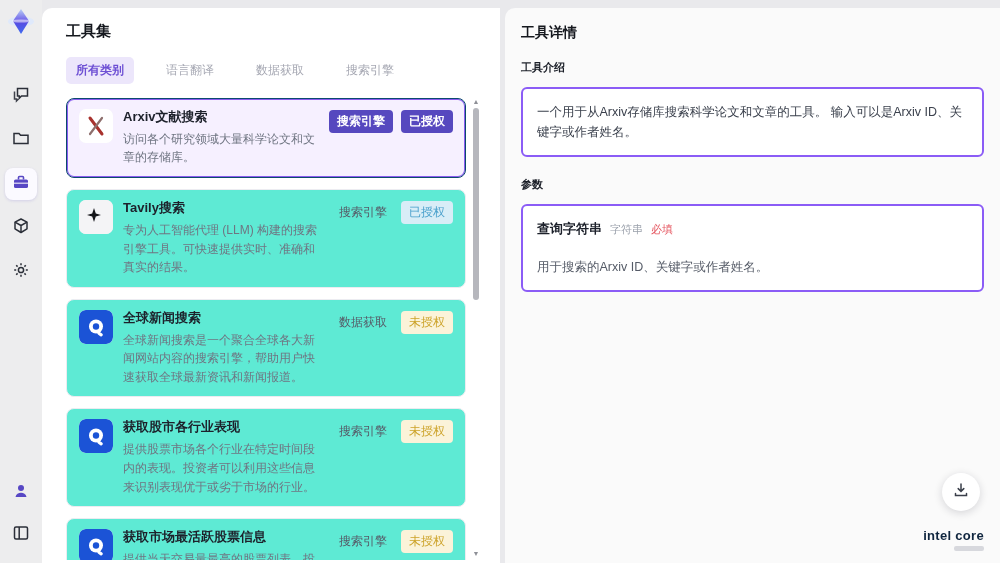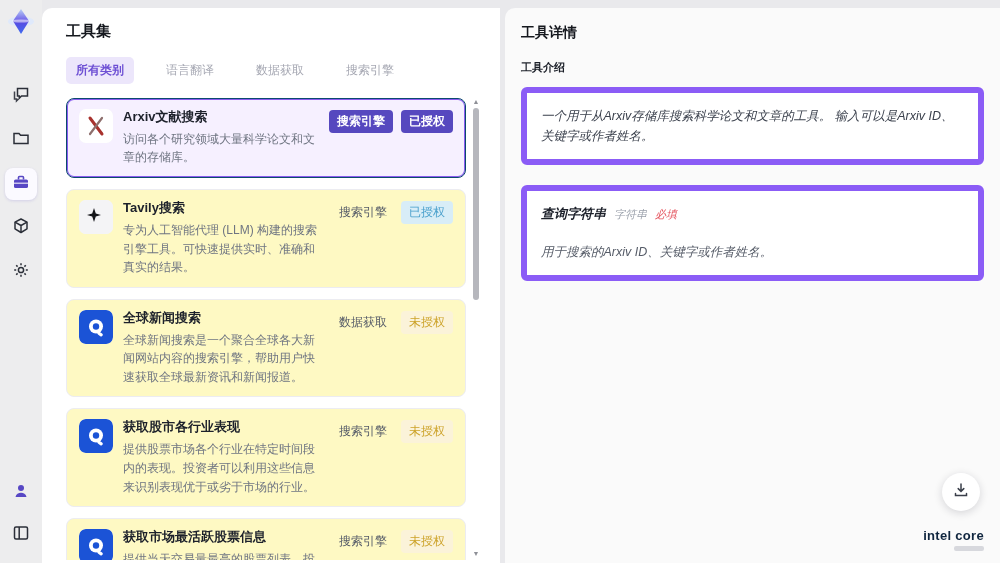--- a/index.html
+++ b/index.html
@@ -16,21 +16,21 @@
   .rail-bottom { margin-top:auto; display:flex; flex-direction:column; align-items:center; gap:10px; margin-bottom:12px; }
 
   
   .panel-list { position:absolute; left:42px; top:8px; width:458px; height:555px; background:#ffffff; border-top-left-radius:10px; padding:14px 20px 0 24px; z-index:2; }
   .page-title { font-size:15px; font-weight:bold; color:#15181e; margin-bottom:16px; }
   .tabs { display:flex; align-items:center; gap:22px; margin-bottom:14px; }
   .tab { font-size:12px; color:#a6a8b3; cursor:pointer; padding:5px 10px; border-radius:5px; white-space:nowrap; }
   .tab.active { background:#ece6fb; color:#6d4fd4; font-weight:bold; }
 
   .tool-list { position:relative; height:462px; overflow:hidden; padding-right:14px; }
-  .tool-card { display:flex; align-items:flex-start; gap:10px; padding:10px 12px; border:1px solid #ececf1; border-radius:8px; margin-bottom:11px; background:#fef9c3; cursor:pointer; }
+  .tool-card { display:flex; align-items:flex-start; gap:10px; padding:10px 12px; border:1px solid #ececf1; border-radius:8px; margin-bottom:11px; background:#5eead4; cursor:pointer; }
   .tool-card.selected { background:#f6f0ff; border:1px solid #0c4a6e; box-shadow:0 0 0 1px #8a5cf0 inset; }
   .tool-icon { width:34px; height:34px; border-radius:7px; flex:0 0 34px; display:flex; align-items:center; justify-content:center; background:#f4f4f6; overflow:hidden; }
   .tool-icon svg { width:34px; height:34px; display:block; }
   .tool-text { flex:1 1 auto; min-width:0; max-width:212px; }
   .tool-name { font-size:13px; font-weight:bold; color:#1d212b; line-height:1.3; }
   .tool-desc { font-size:12px; color:#6f7582; line-height:1.55; margin-top:4px; }
   .tool-badges { margin-left:auto; display:flex; gap:8px; align-items:flex-start; flex:0 0 auto; padding-top:1px; }
   .cat-badge { font-size:12px; color:#565c68; padding:3px 6px; white-space:nowrap; }
   .cat-badge.solid { background:#5648bf; color:#fff; border-radius:4px; padding:3px 8px; font-weight:bold; }
   .auth-badge { font-size:12px; border-radius:4px; padding:3px 8px; white-space:nowrap; }
@@ -40,21 +40,21 @@
 
   .scrollbar { position:absolute; right:0; top:2px; width:8px; height:456px; }
   .scroll-thumb { position:absolute; top:8px; left:1px; width:6px; height:192px; border-radius:3px; background:#b6b7bd; cursor:pointer; }
   .scroll-arrow { position:absolute; left:0; width:8px; height:8px; font-size:7px; line-height:8px; color:#8e9097; text-align:center; }
   .scroll-arrow.up { top:-2px; } .scroll-arrow.down { bottom:-2px; }
 
   
   .panel-detail { position:absolute; left:505px; top:8px; width:495px; height:555px; background:#fafafa; border-top-left-radius:10px; padding:16px 16px 0 16px; z-index:2; }
   .detail-title { font-size:14px; font-weight:bold; color:#15181e; margin-bottom:18px; }
   .detail-sub { font-size:11px; font-weight:bold; color:#1a1e27; margin-bottom:12px; }
-  .detail-card { background:#fff; border:6px solid #8b5cf6; border-radius:6px; padding:13px 14px; font-size:12.5px; color:#3b414d; line-height:1.6; margin-bottom:20px;font-style:italic; }
+  .detail-card { background:#fff; border:2px solid #8b5cf6; border-radius:6px; padding:13px 14px; font-size:12.5px; color:#3b414d; line-height:1.6; margin-bottom:20px; }
   .param-head { display:flex; align-items:baseline; gap:8px; }
   .param-name { font-size:13px; font-weight:bold; color:#1d212b; }
   .param-type { font-size:11px; color:#9aa0ab; }
   .param-req { font-size:11px; color:#e55660; }
   .param-desc { font-size:12.5px; color:#555b67; margin-top:17px; }
 
   
   .fab-download { position:absolute; right:20px; bottom:52px; width:38px; height:38px; border-radius:50%; background:#fff; box-shadow:0 2px 8px rgba(20,20,40,.16); display:flex; align-items:center; justify-content:center; cursor:pointer; z-index:5; }
   .brand { position:absolute; right:16px; bottom:12px; text-align:left; z-index:5; }
   .brand-text { font-size:13px; font-weight:bold; color:#10263f; letter-spacing:.3px; }
@@ -245,20 +245,21 @@
           <span class="auth-badge no">未授权</span>
         </div>
       </div>
     </div>
 </div>
 
 <div class="panel-detail">
   <div class="detail-title">工具详情</div>
   <div class="detail-sub">工具介绍</div>
   <div class="detail-card">一个用于从Arxiv存储库搜索科学论文和文章的工具。 输入可以是Arxiv ID、关键字或作者姓名。</div>
+  <div class="detail-sub">参数</div>
   <div class="detail-card">
     <div class="param-head">
       <span class="param-name">查询字符串</span>
       <span class="param-type">字符串</span>
       <span class="param-req">必填</span>
     </div>
     <div class="param-desc">用于搜索的Arxiv ID、关键字或作者姓名。</div>
   </div>
 </div>
 

